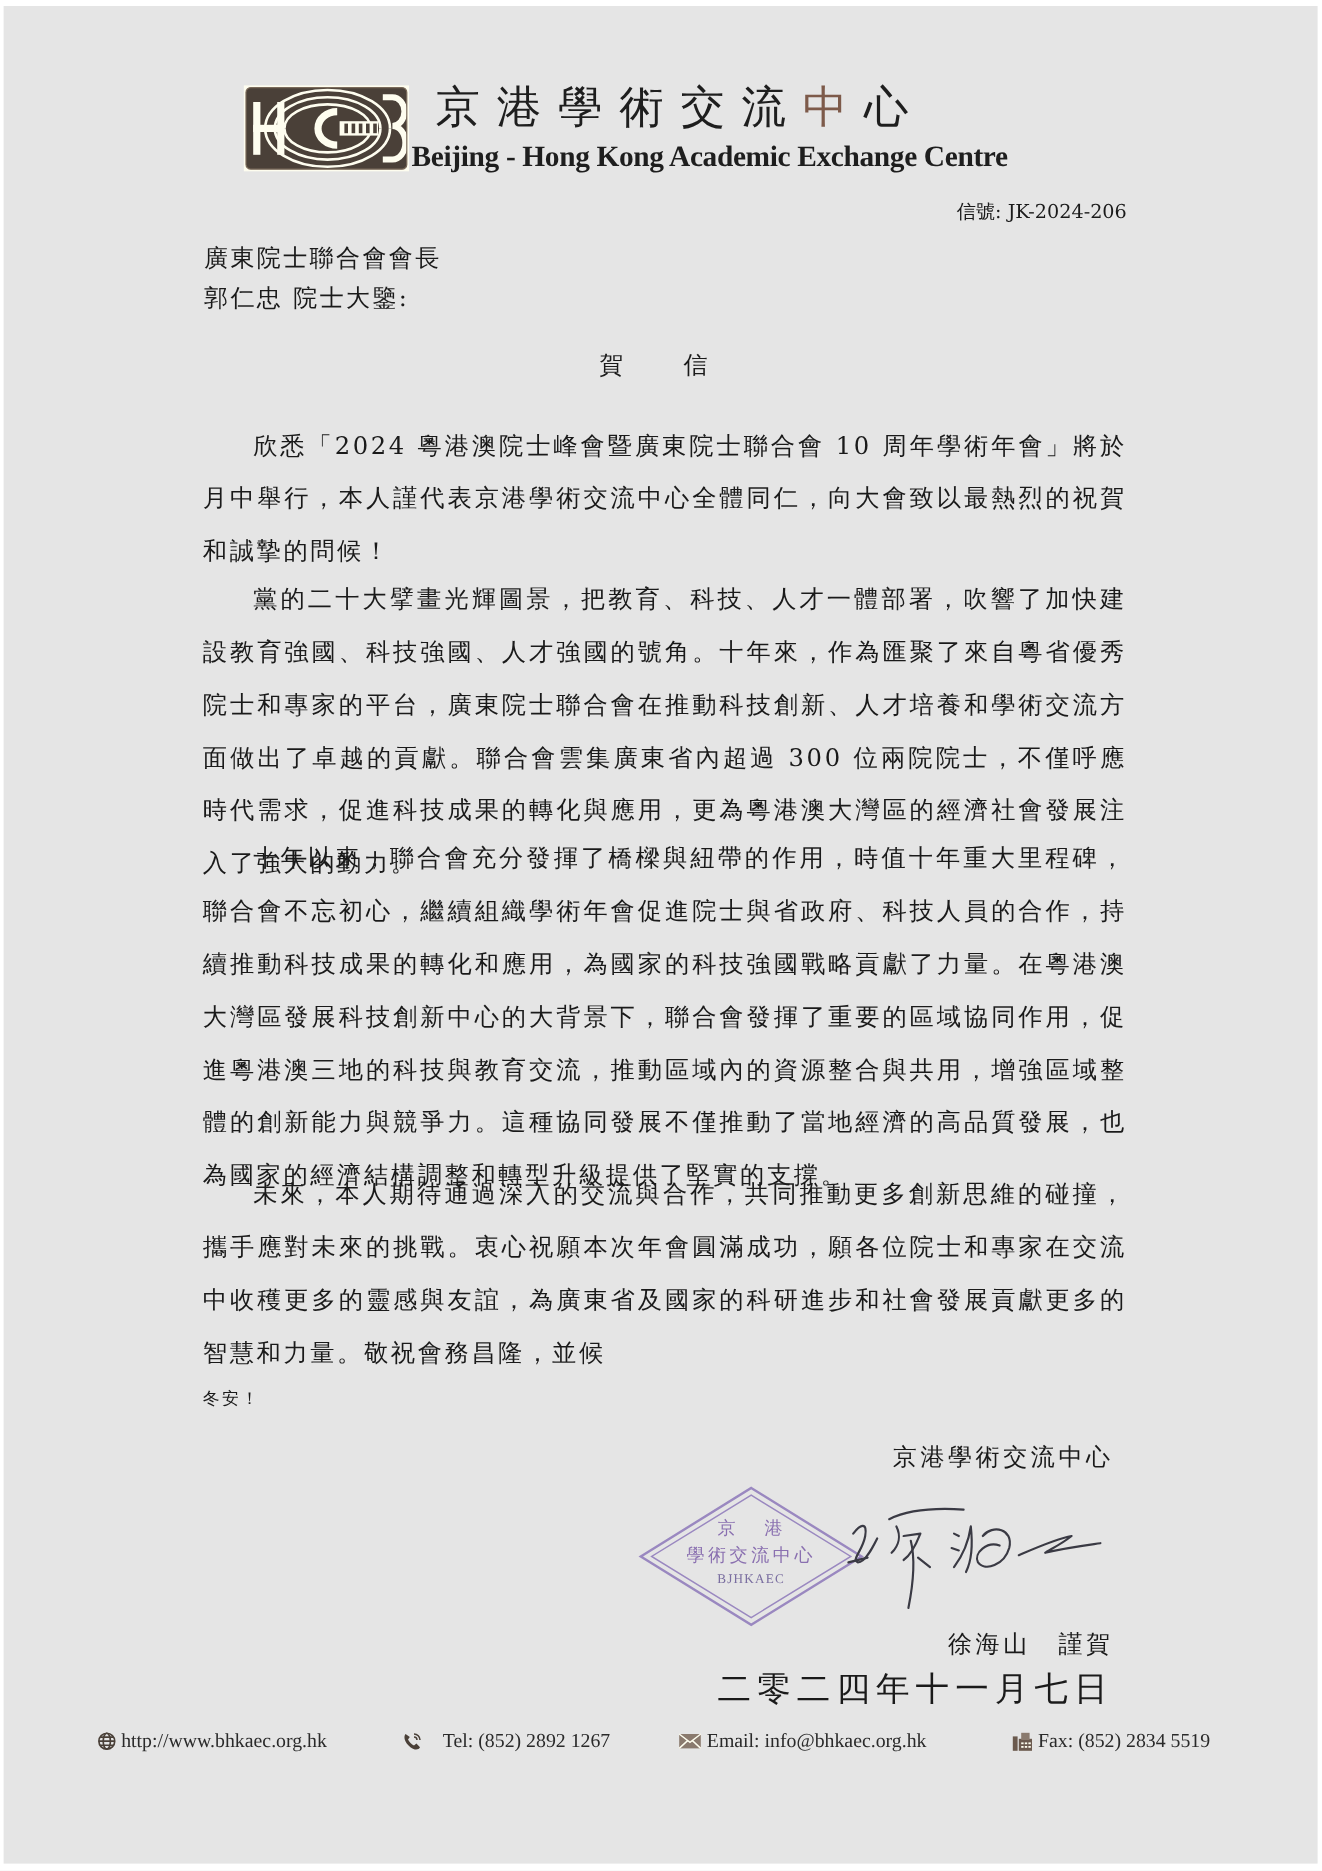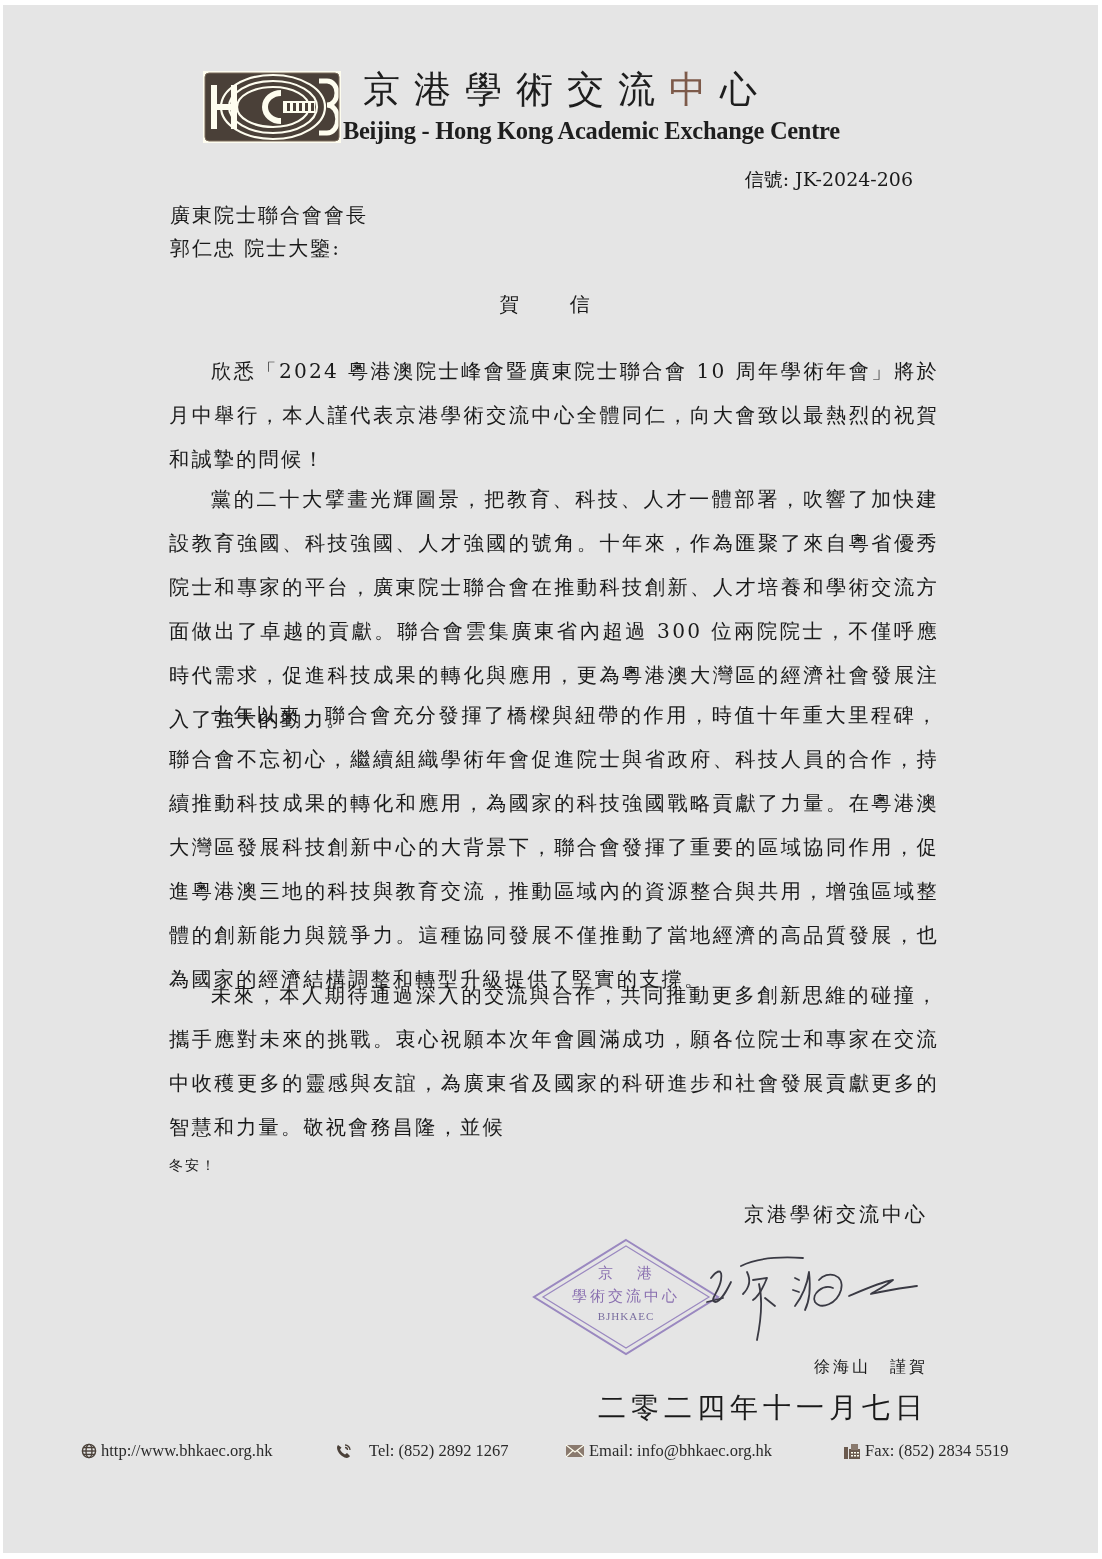--- a/index.html
+++ b/index.html
@@ -56,23 +56,23 @@
       top: 50px;
       font-family: "Liberation Serif", serif;
       font-weight: bold;
       font-size: 24.5px;
       color: #1e1e1e;
       white-space: nowrap;
       letter-spacing: -0.3px;
     }
     .ref {
       position: absolute;
-      right: 185px;
+      right: 159px;
       top: 162px;
-      font-size: 19px;
+      font-size: 16px;
       color: #1a1a1a;
       white-space: nowrap;
     }
     .addressee {
       position: absolute;
       left: 167px;
       top: 194px;
       font-size: 20px;
       line-height: 33px;
       letter-spacing: 2px;
@@ -139,21 +139,21 @@
       position: absolute;
       left: 700px;
       top: 1235px;
       width: 230px;
       height: 110px;
     }
     .sign-name {
       position: absolute;
       right: 170px;
       top: 1352px;
-      font-size: 16px;
+      font-size: 20px;
       letter-spacing: 3px;
       white-space: pre;
     }
     .sign-date {
       position: absolute;
       right: 170px;
       top: 1384px;
       font-size: 28px;
       letter-spacing: 5px;
     }

